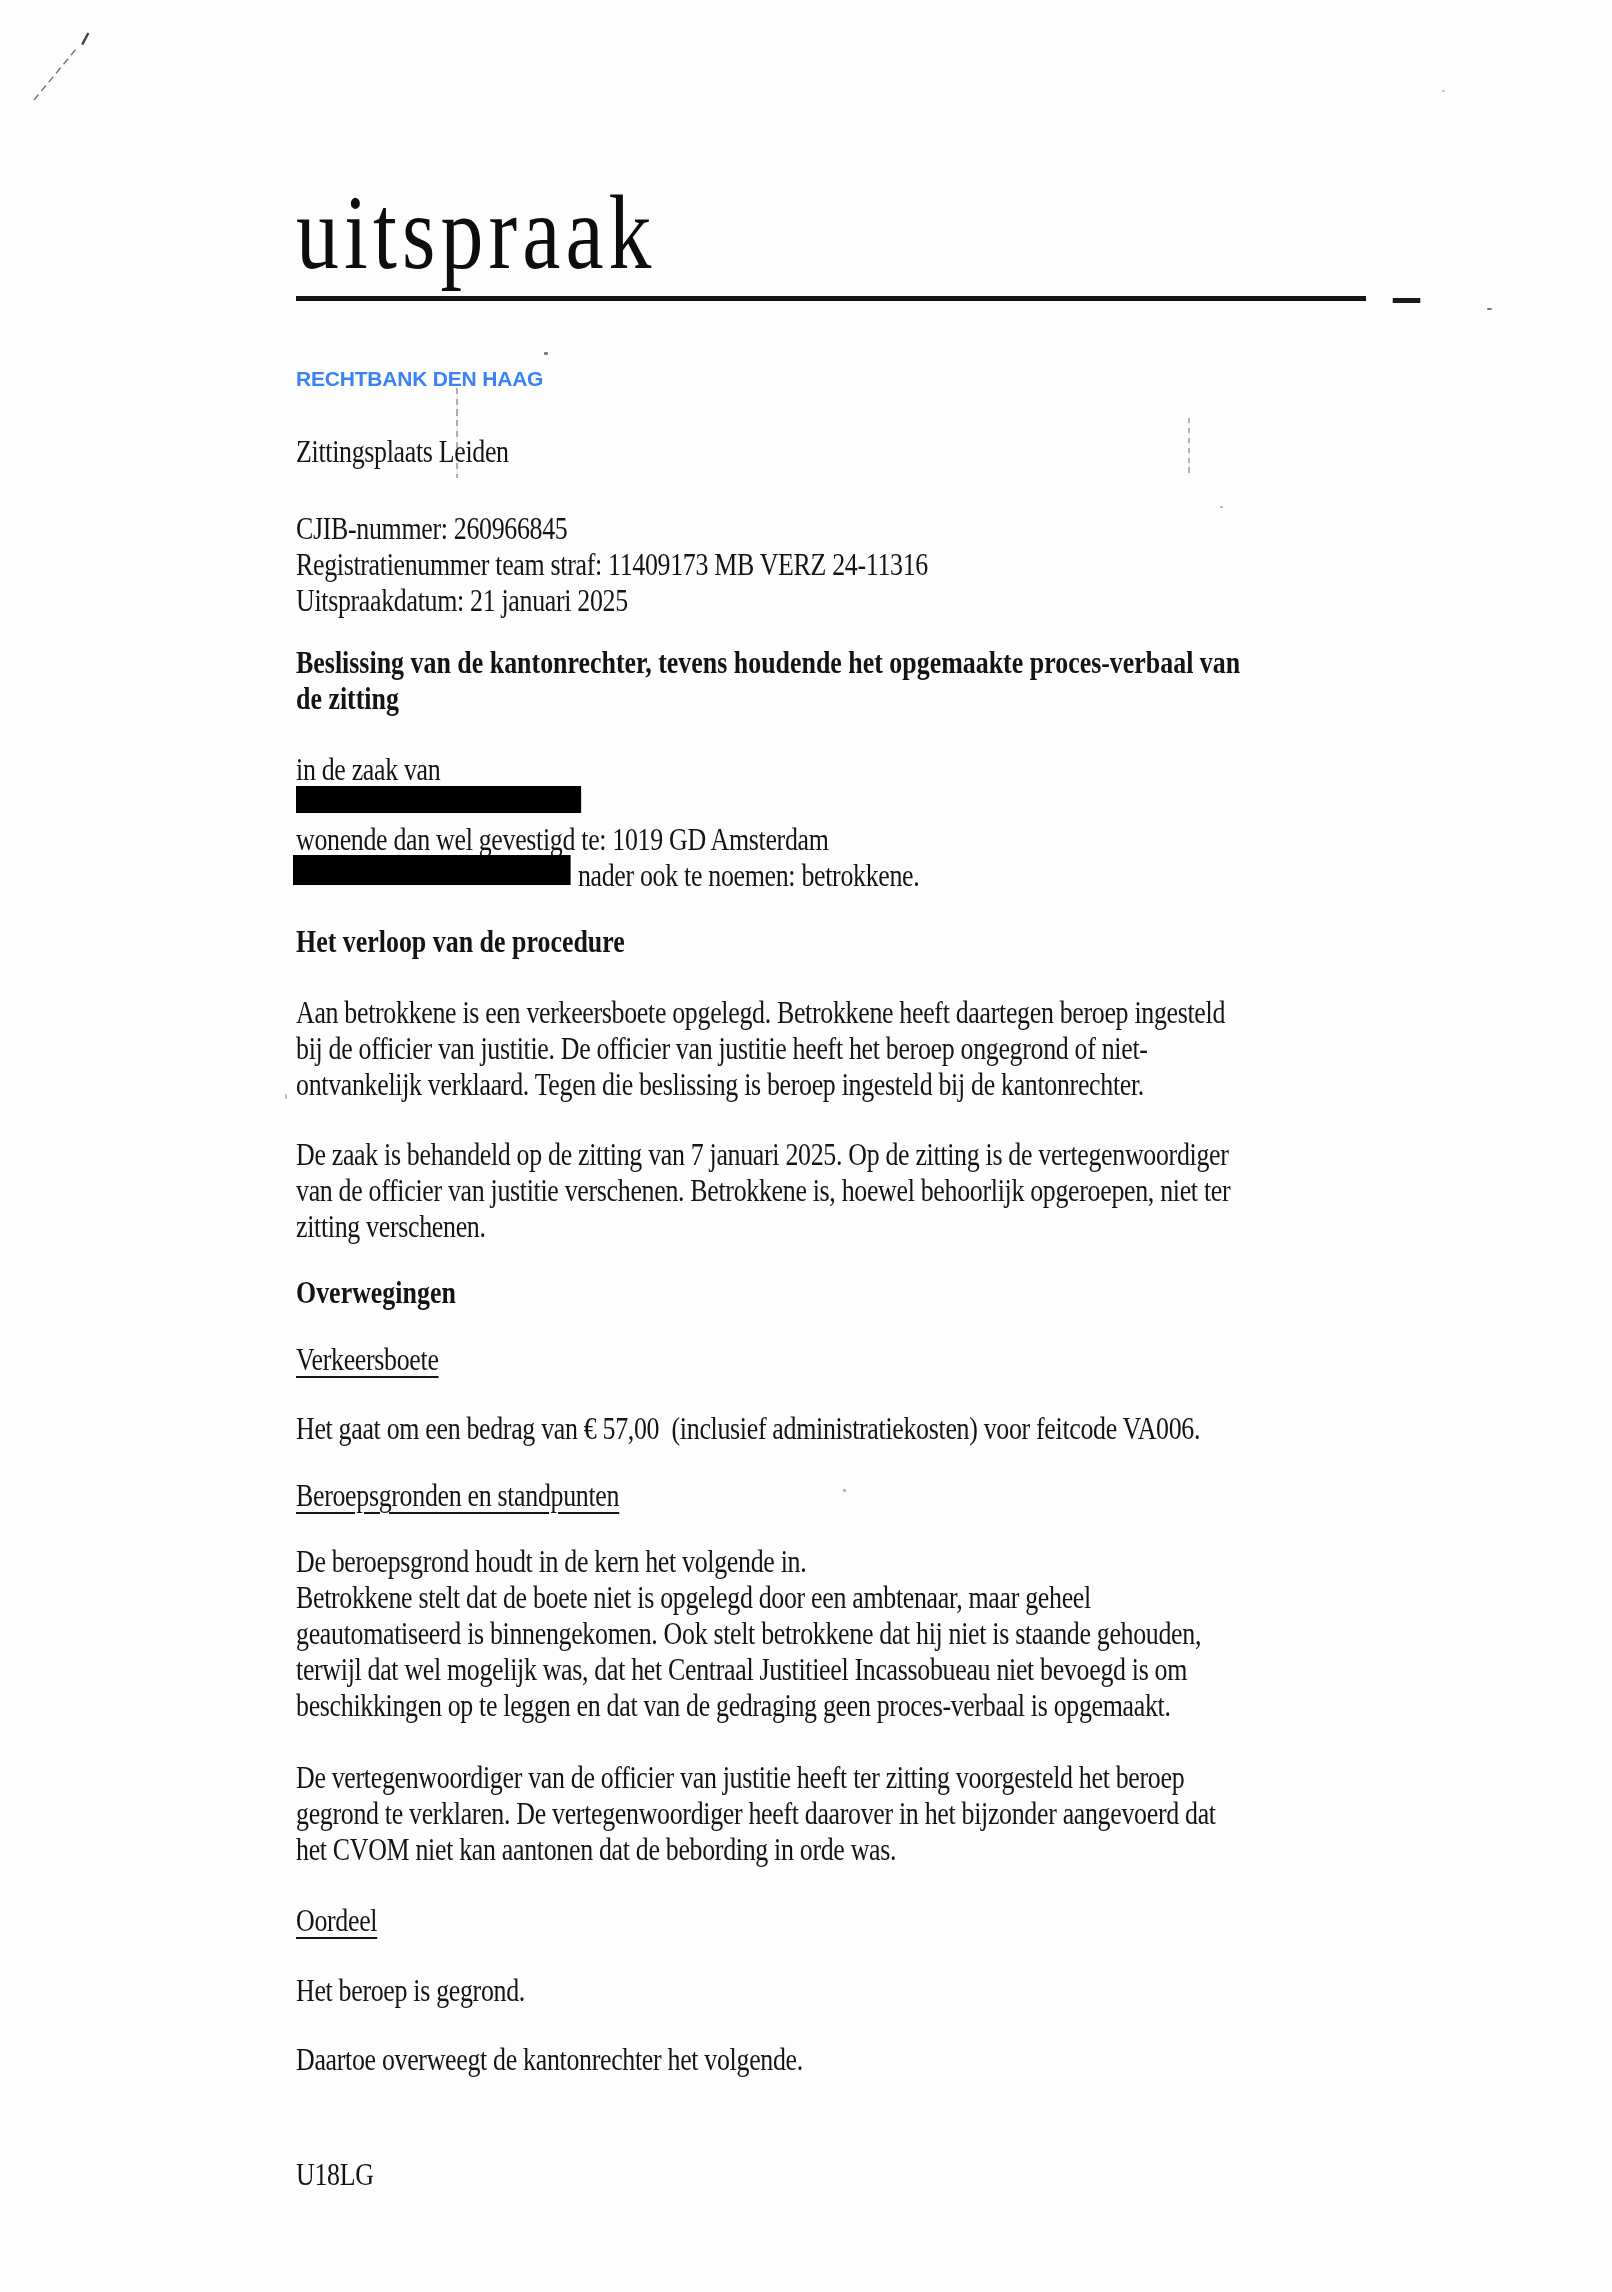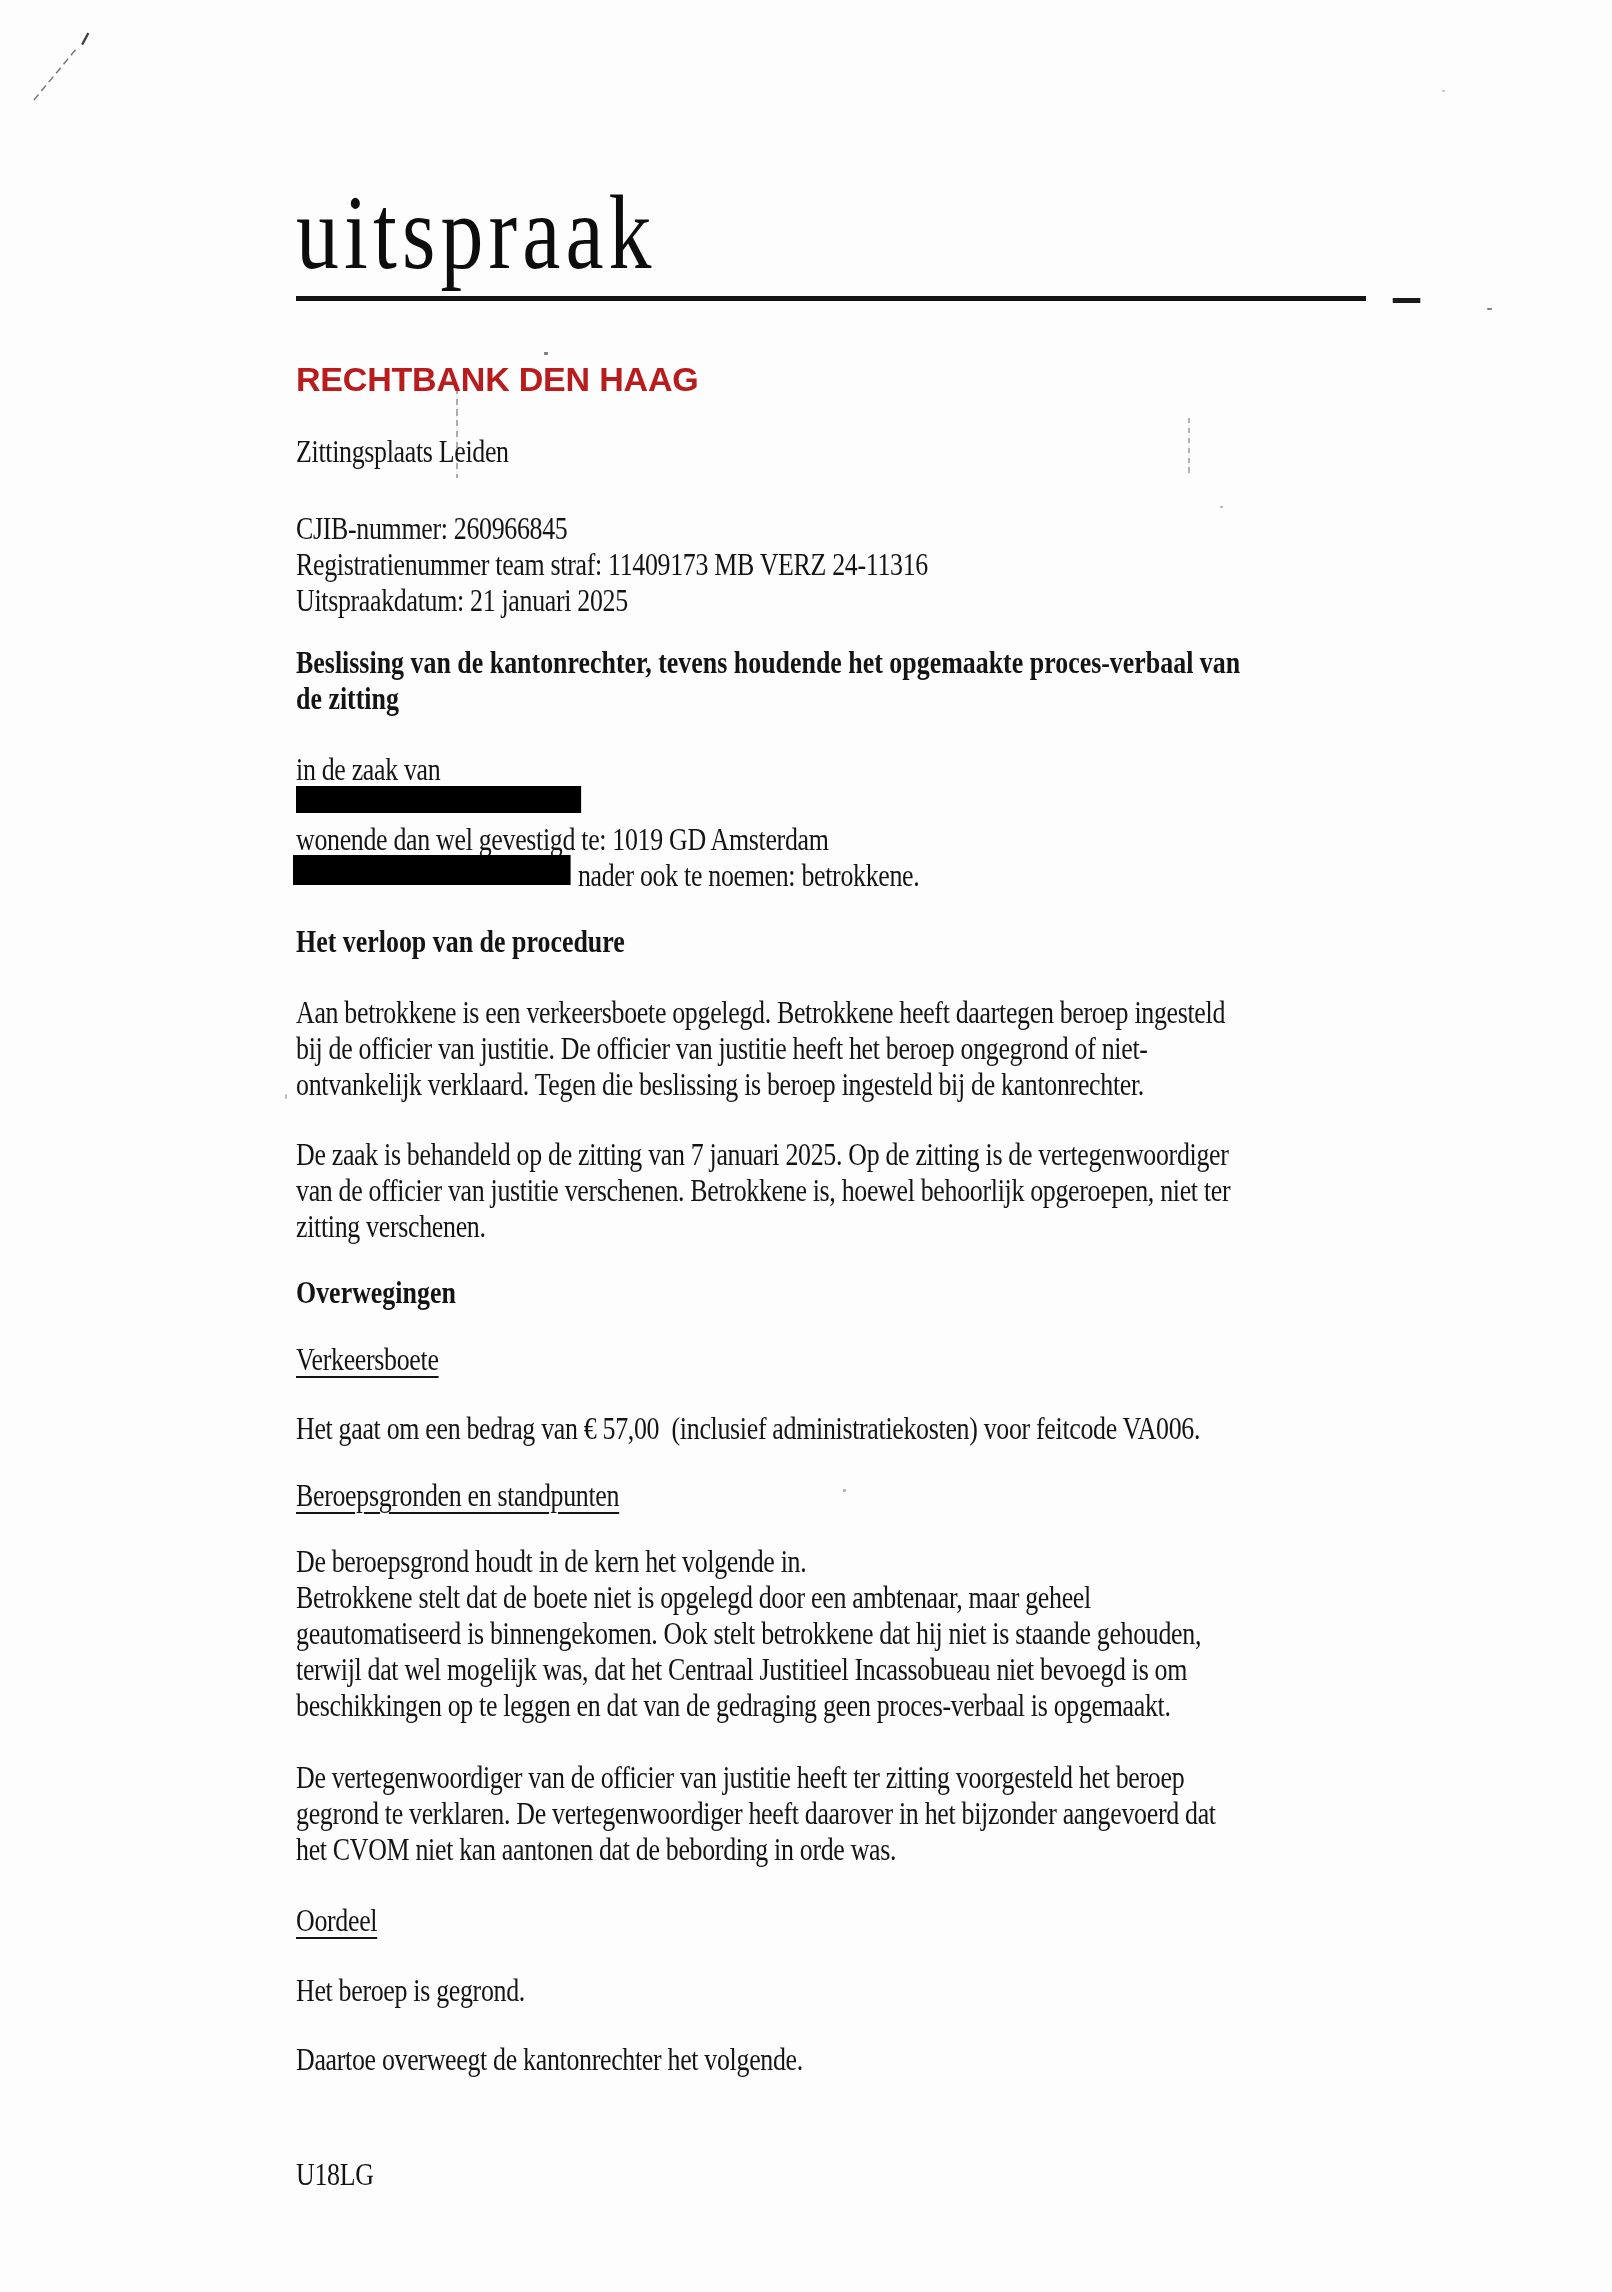--- a/index.html
+++ b/index.html
@@ -76,24 +76,24 @@
   .verdict-line { top: 1972px; left: 0; }
   .closing-line { top: 2041px; left: 0; }
   .footer-code { top: 2156px; left: 0; }
 
   
   .court-name {
     position: absolute;
     left: 296px; top: 361px;
     font-family: "Liberation Sans", "DejaVu Sans", sans-serif;
     font-weight: bold;
-    font-size: 34px;
+    font-size: 21px;
     line-height: 36px;
     letter-spacing: -0.2px;
-    color: #b91c1c;
+    color: #3b82f6;
   }
 
   
   .artifact { position: absolute; pointer-events: none; }
   .scratch-svg { left: 0; top: 0; }
   .vline-a {
     left: 456px; top: 388px; width: 1.8px; height: 90px;
     background: repeating-linear-gradient(to bottom, rgba(40,40,40,0.38) 0 6.3px, rgba(40,40,40,0.05) 6.3px 10.7px);
   }
   .vline-b {

